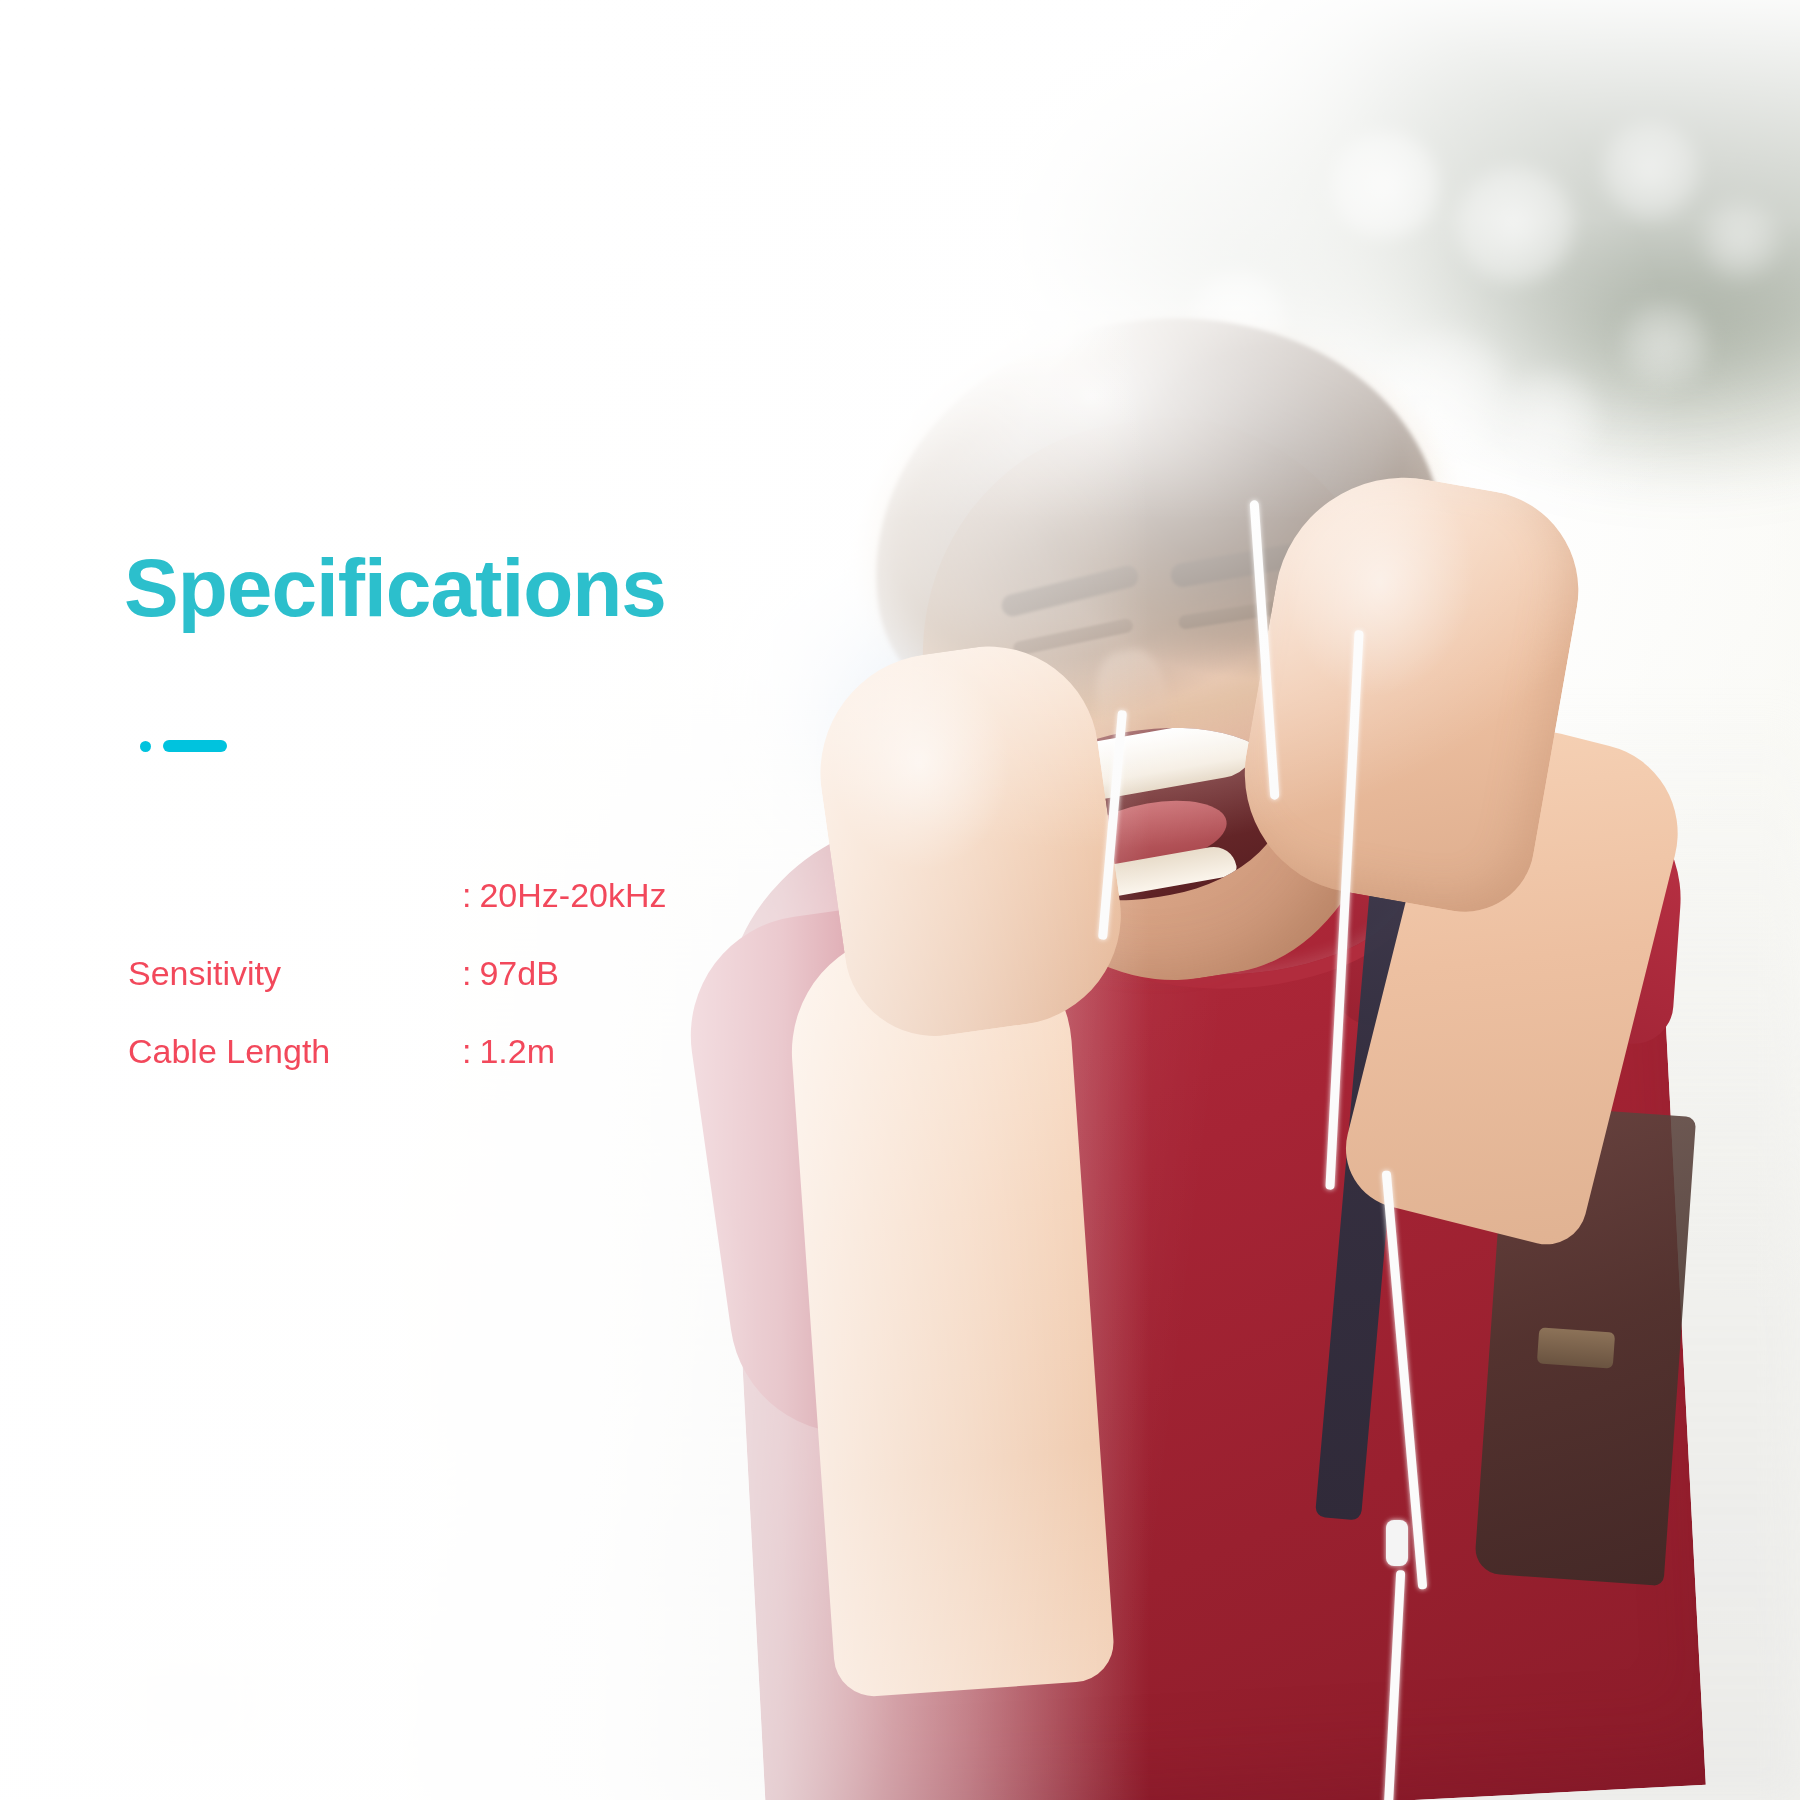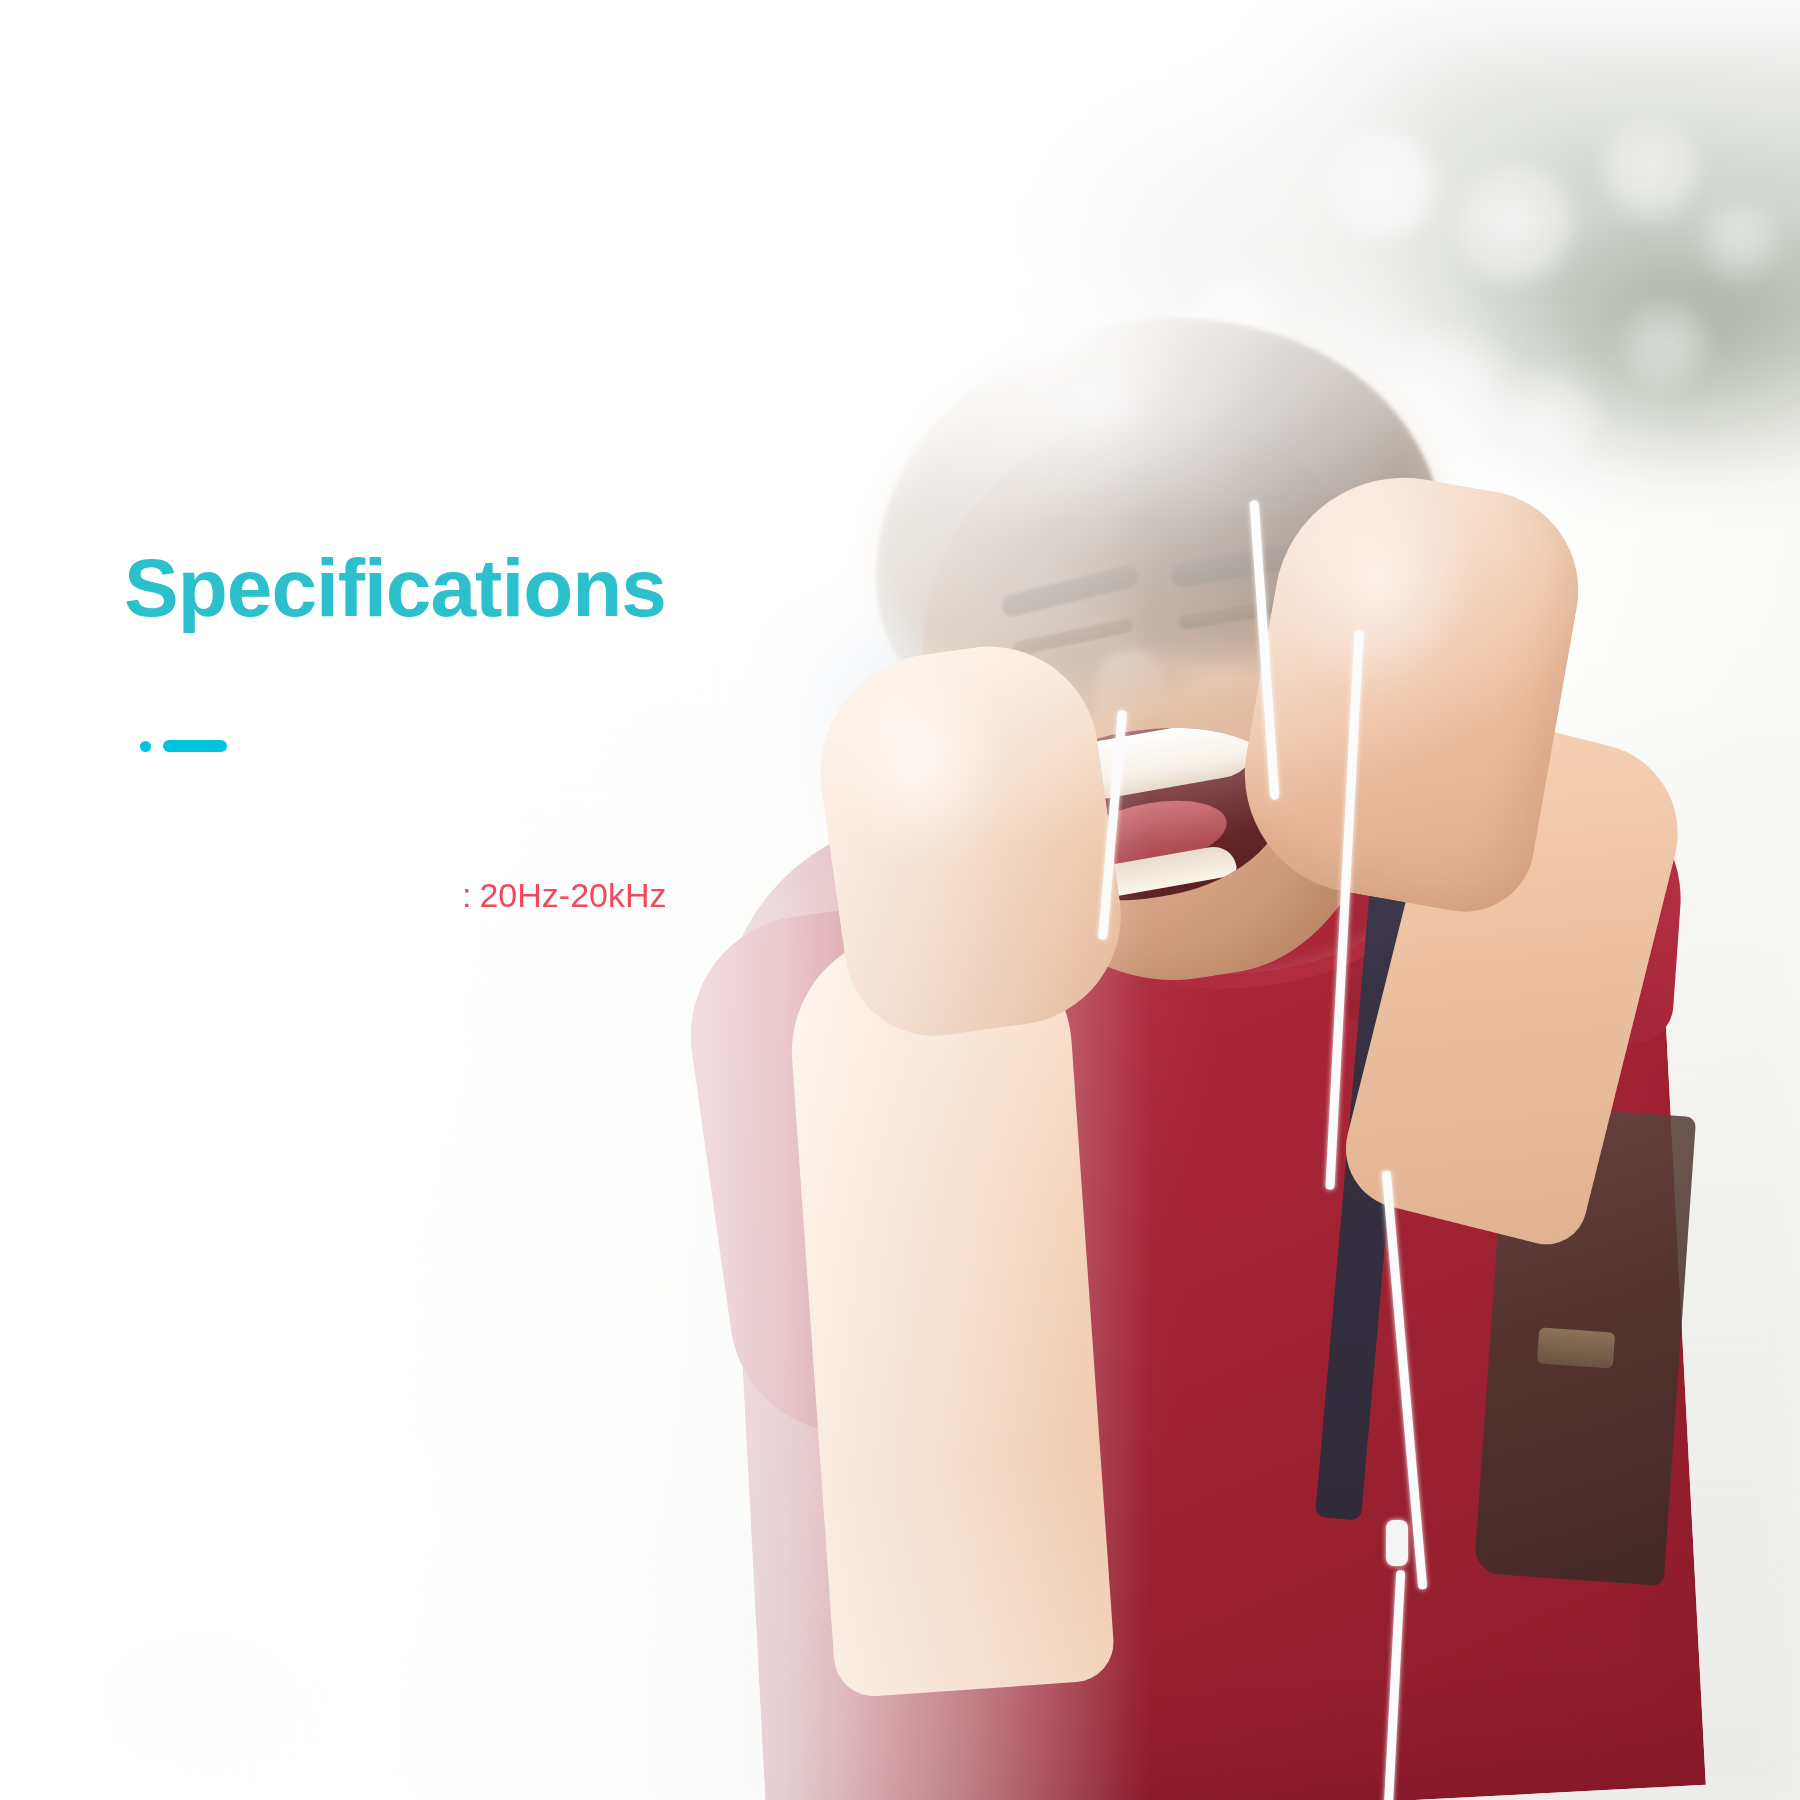--- a/index.html
+++ b/index.html
@@ -417,19 +417,27 @@
       <span class="dot"></span>
       <span class="bar"></span>
     </div>
 
     <div class="specs">
 
       <div class="spec-row">
         <span class="spec-value"><span class="colon">:</span><span>20Hz-20kHz</span></span>
       </div>
 
-
-
+      <div class="spec-row">
+        <span class="spec-label">Sensitivity</span>
+        <span class="spec-value"><span class="colon">:</span><span>97dB</span></span>
+      </div>
+
+
+      <div class="spec-row">
+        <span class="spec-label">Cable Length</span>
+        <span class="spec-value"><span class="colon">:</span><span>1.2m</span></span>
+      </div>
 
 
     </div>
   </div>
 </div>
 
 </body></html>

